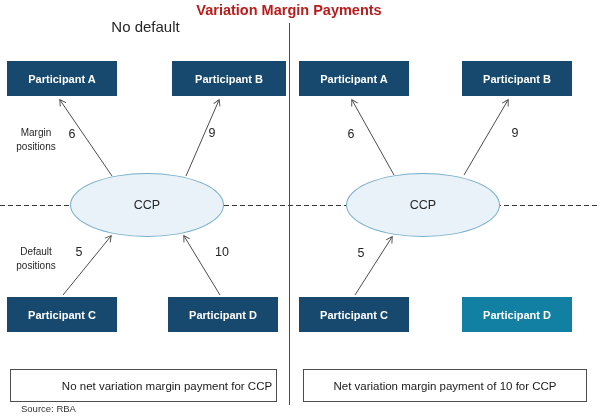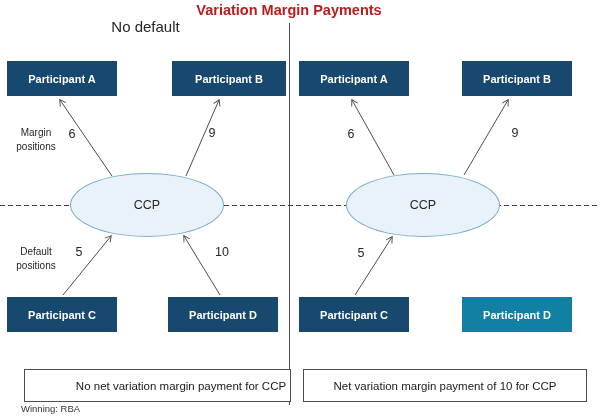--- a/index.html
+++ b/index.html
@@ -112,21 +112,21 @@
     height: 33px;
     border: 1px solid var(--arrow);
     background: #ffffff;
     display: flex;
     align-items: center;
     justify-content: center;
     font-size: 11.5px;
     color: #1a1a1a;
     z-index: 3;
   }
-  .summary-box.left { left: 24px; width: 267px; padding-left: 47px; }
+  .summary-box.left { left: 10px; width: 267px; padding-left: 47px; }
   .summary-box.right { left: 303px; width: 284px; }
   .source {
     position: absolute;
     left: 21px; top: 403px;
     font-size: 9.5px;
     color: #333333;
   }
 </style>
 </head>
 <body>
@@ -184,15 +184,15 @@
     <div>positions</div>
   </div>
   <div class="side-label" style="top:245px;">
     <div>Default</div>
     <div>positions</div>
   </div>
 
   <div class="summary-box left">No net variation margin payment for CCP</div>
   <div class="summary-box right">Net variation margin payment of 10 for CCP</div>
 
-  <div class="source">Winning: RBA</div>
+  <div class="source">Source: RBA</div>
 
 </div>
 
 </body></html>

